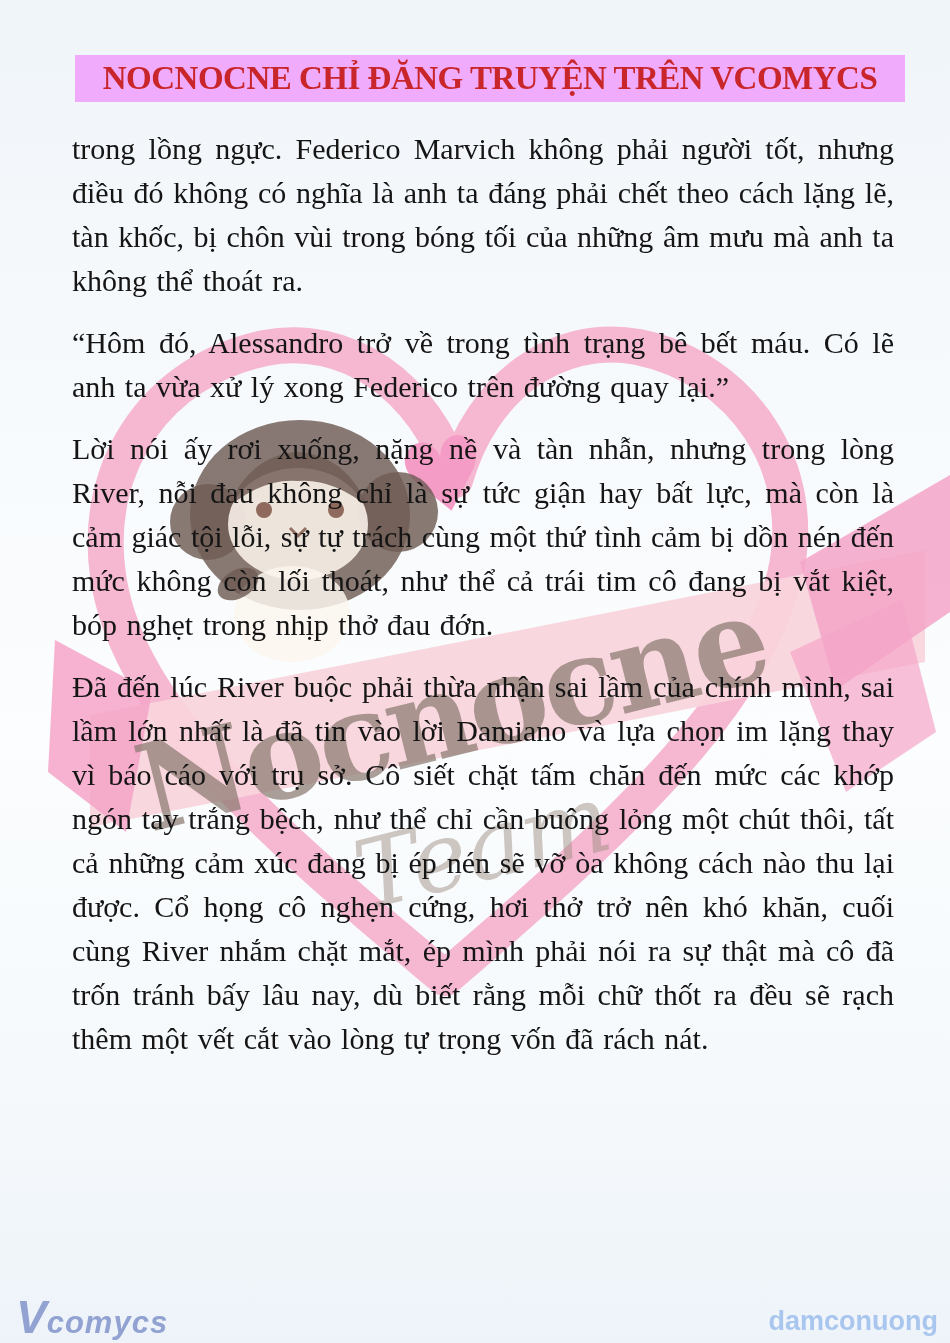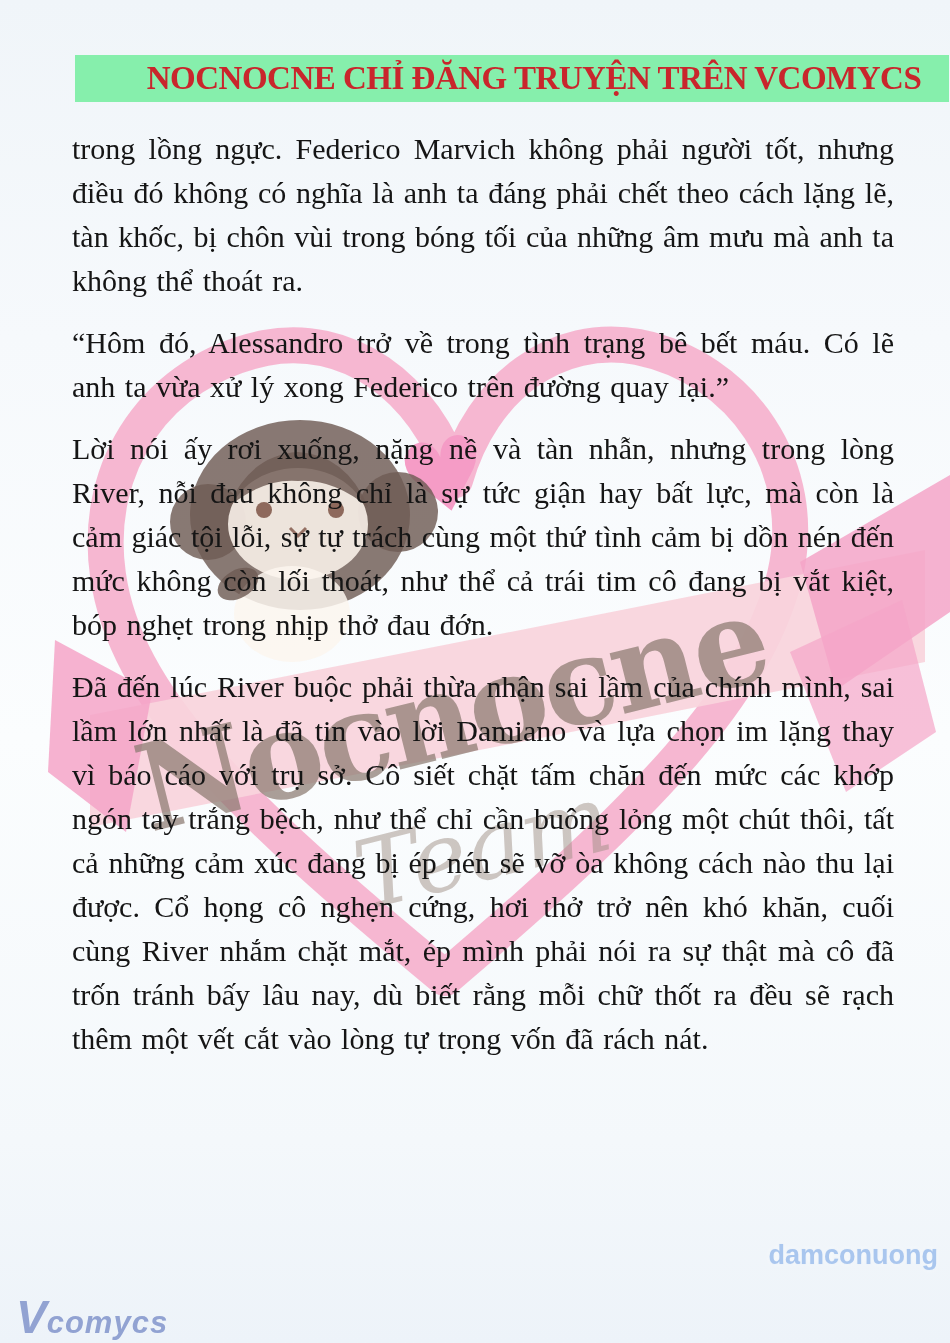--- a/index.html
+++ b/index.html
@@ -7,41 +7,41 @@
     width:950px;height:1343px;position:relative;overflow:hidden;
     background:linear-gradient(180deg,#f0f5f9 0%,#f6f9fc 25%,#fbfdfe 55%,#f4f8fb 85%,#edf3f9 100%);
     font-family:"Liberation Serif", serif;
   }
   .page{position:absolute;inset:0;}
   
   .watermark{position:absolute;inset:0;z-index:1;}
   
   .banner{
     position:absolute;left:75px;top:55px;width:830px;height:47px;z-index:3;
-    background:#86efac;display:flex;align-items:center;justify-content:center;padding-left:44px;
+    background:#f0abfc;display:flex;align-items:center;justify-content:center;
   }
   .banner-text{
     color:#c9262c;font-weight:bold;font-size:33px;letter-spacing:-0.5px;
     font-family:"Liberation Serif", serif;white-space:nowrap;
   }
   
   .bodytext{
     position:absolute;left:72px;top:114px;width:822px;z-index:2;
     font-size:30px;line-height:44px;color:#151515;text-align:justify;
   }
   .bodytext p{margin:13px 0 18px 0;word-spacing:2px;}
   
   .vlogo{
     position:absolute;left:16px;top:1290px;z-index:3;color:#8295cc;opacity:.85;
     font-family:"Liberation Sans", sans-serif;font-style:italic;font-weight:bold;
   }
   .vlogo .logo-v{font-size:46px;}
   .vlogo .logo-rest{font-size:31px;letter-spacing:1px;margin-top:24px;}
   .credit{
-    position:absolute;right:12px;top:1240px;z-index:3;color:#a9c6ee;
+    position:absolute;right:12px;top:1306px;z-index:3;color:#a9c6ee;
     font-family:"Liberation Sans", sans-serif;font-weight:bold;font-size:27px;
     text-shadow:0 0 5px rgba(255,255,255,.95), 0 0 2px rgba(210,225,245,.9);
   }
 </style>
 </head>
 <body>
 
 <div class="page">
 
   <svg class="watermark" viewBox="0 0 950 1343" aria-hidden="true">

